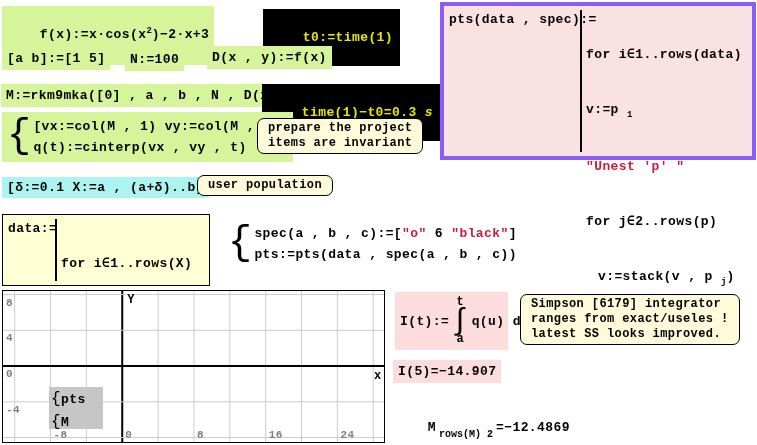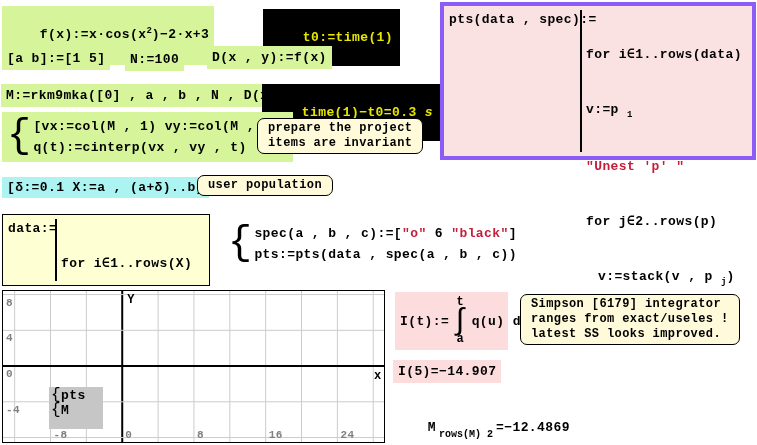--- a/index.html
+++ b/index.html
@@ -26,21 +26,21 @@
   .red{color:#c41e3a;}
   .unit{font-style:italic;}
   .brace-row{display:flex;align-items:center;}
   .brace{font-size:40px;line-height:44px;font-weight:400;margin-right:2px;}
   .blines div{line-height:21px;white-space:pre;}
   
   #plot{background:#fff;border:1px solid #000;}
   #plot svg{position:absolute;left:0;top:0;}
   svg text{font-family:"Liberation Mono","DejaVu Sans Mono",monospace;font-weight:bold;}
   .legend{position:absolute;left:46px;top:96px;width:50px;height:40px;background:#c6c6c6;
-          font-size:13px;line-height:14px;padding:1px 2px;}
+          font-size:13px;line-height:22px;padding:1px 2px;}
   .legend .lg-brace{font-size:16px;font-weight:400;}
   
   .intblock{display:flex;align-items:center;}
   .int-col{display:flex;flex-direction:column;align-items:center;margin:0 2px;}
   .int-col .lim{font-size:12px;line-height:11px;}
   .int-sign{font-size:30px;line-height:26px;font-weight:400;}
   .msub{font-size:10px;position:relative;top:6px;margin:0 3px;letter-spacing:0;}
 </style>
 </head>
 <body>

